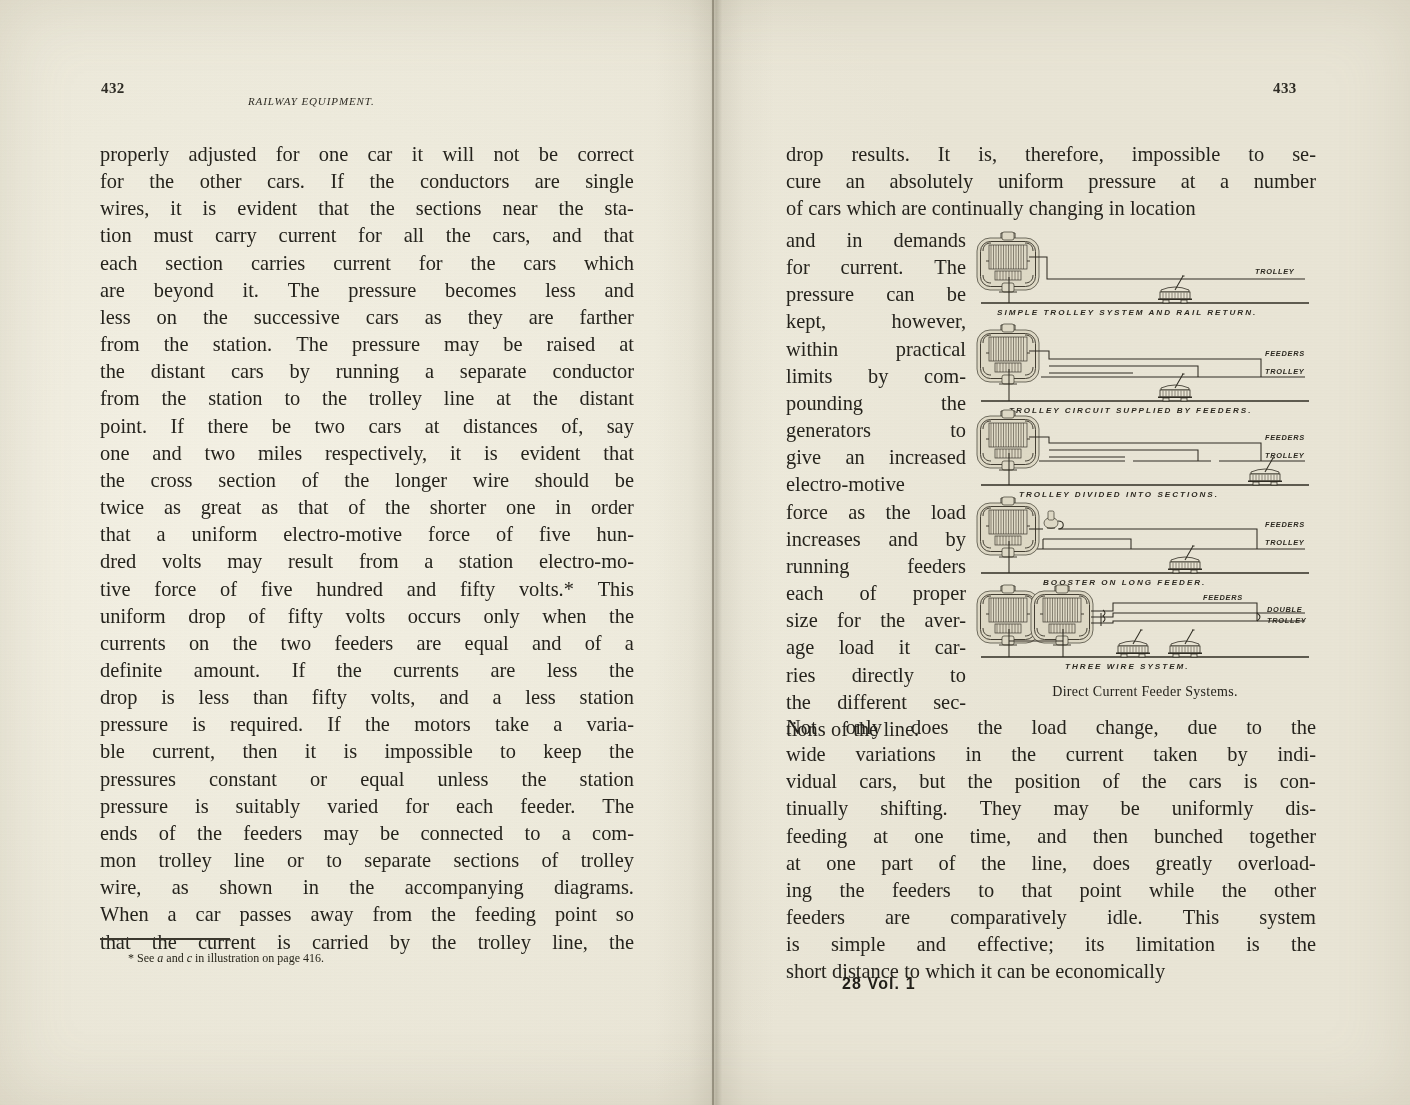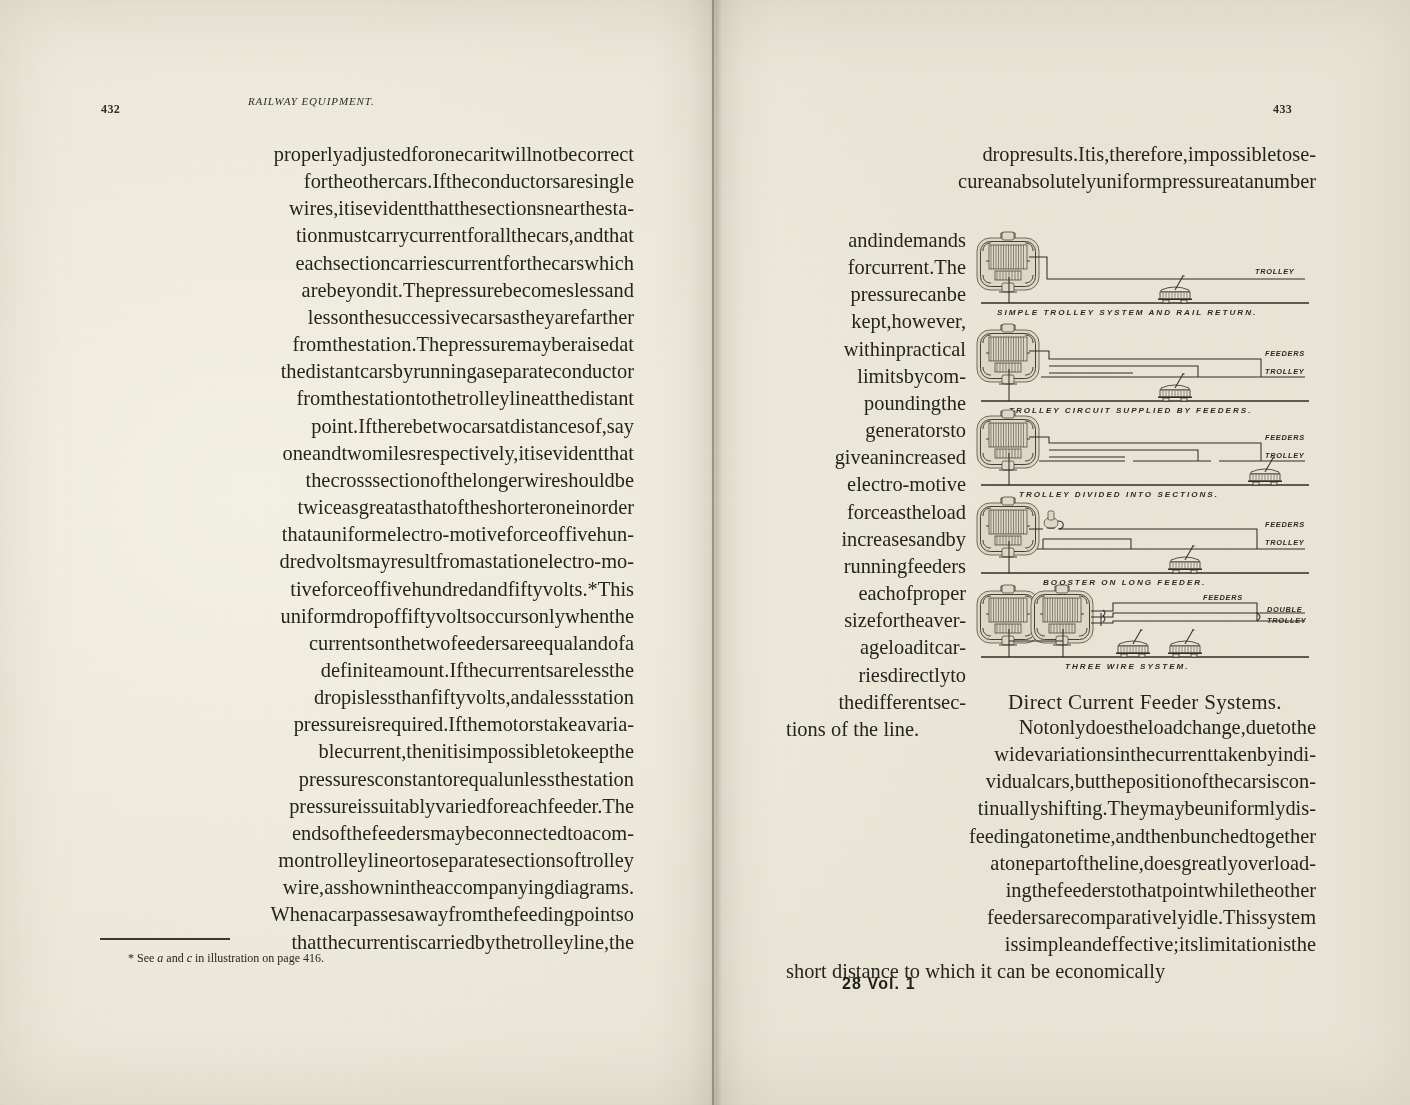--- a/index.html
+++ b/index.html
@@ -82,23 +82,23 @@
     height: 22px;
     color: #2d2b24;
     font-size: 11px;
     font-style: italic;
     font-weight: 400;
     letter-spacing: 0.9px;
     white-space: nowrap;
   }
   .folio {
     position: absolute;
-    top: 102px;
+    top: 80px;
     color: #2d2b24;
-    font-size: 12px;
+    font-size: 15px;
     font-weight: 700;
     letter-spacing: 0.4px;
     text-align: right;
   }
 
   
   #lh-folio { left: 101px; }
   #lh-title { left: 248px; }
 
   #left-body {
@@ -126,21 +126,21 @@
     hyphens: none;
     word-spacing: 0.2px;
   }
   .bodytext .ln {
     display: block;
     white-space: nowrap;
   }
   
   .bodytext .ln.j {
     display: flex;
-    justify-content: flex-end;
+    justify-content: space-between;
   }
   .bodytext .ln.j > span { display: inline-block; }
 
   
   #footnote-wrap {
     position: absolute;
     left: 100px;
     top: 938px;
     width: 534px;
   }
@@ -167,24 +167,23 @@
   }
   #narrow-col .bodytext { font-size: 20.4px; line-height: 27.15px; }
 
   #figure {
     position: absolute;
     left: 973px;
     top: 229px;
     width: 344px;
   }
   #figure-caption {
-    margin-top: 6px;
     text-align: center;
     color: #24221c;
-    font-size: 21px;
+    font-size: 14px;
     letter-spacing: 0.3px;
   }
 
   #right-tail {
     position: absolute;
     left: 786px;
     top: 714px;
     width: 530px;
   }
 
@@ -594,20 +593,21 @@
       <div class="ln j">
         <span>cure</span>
         <span>an</span>
         <span>absolutely</span>
         <span>uniform</span>
         <span>pressure</span>
         <span>at</span>
         <span>a</span>
         <span>number</span>
       </div>
+      <div class="ln">of cars which are continually changing in location</div>
     </div>
 
   <div id="narrow-col">
     <div class="bodytext" id="narrow-col-text">
         <div class="ln j">
           <span>and</span>
           <span>in</span>
           <span>demands</span>
         </div>
         <div class="ln j">

